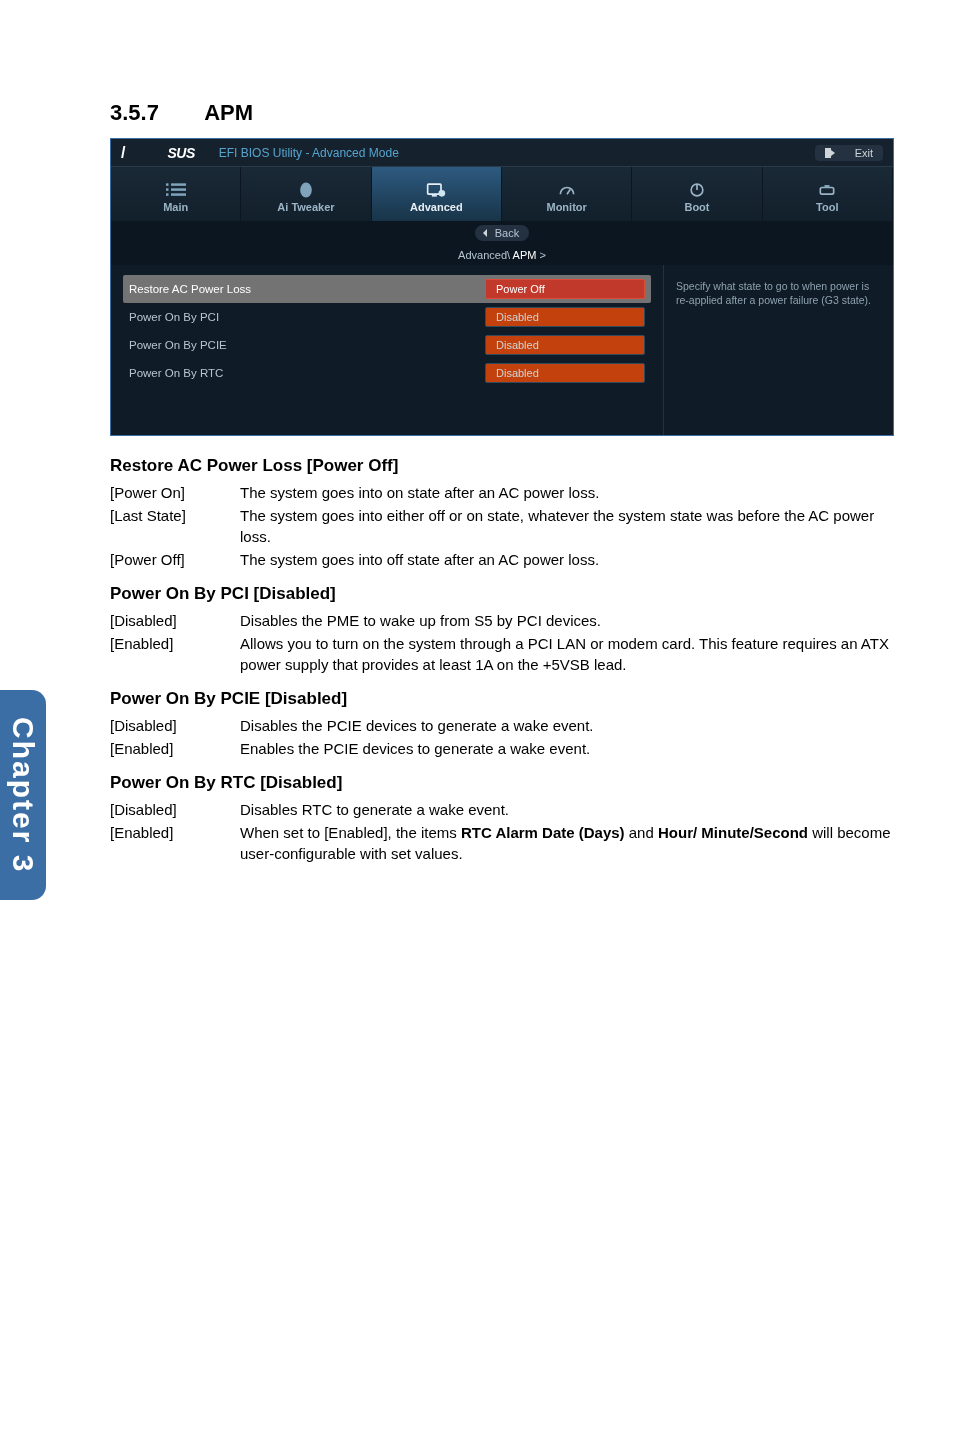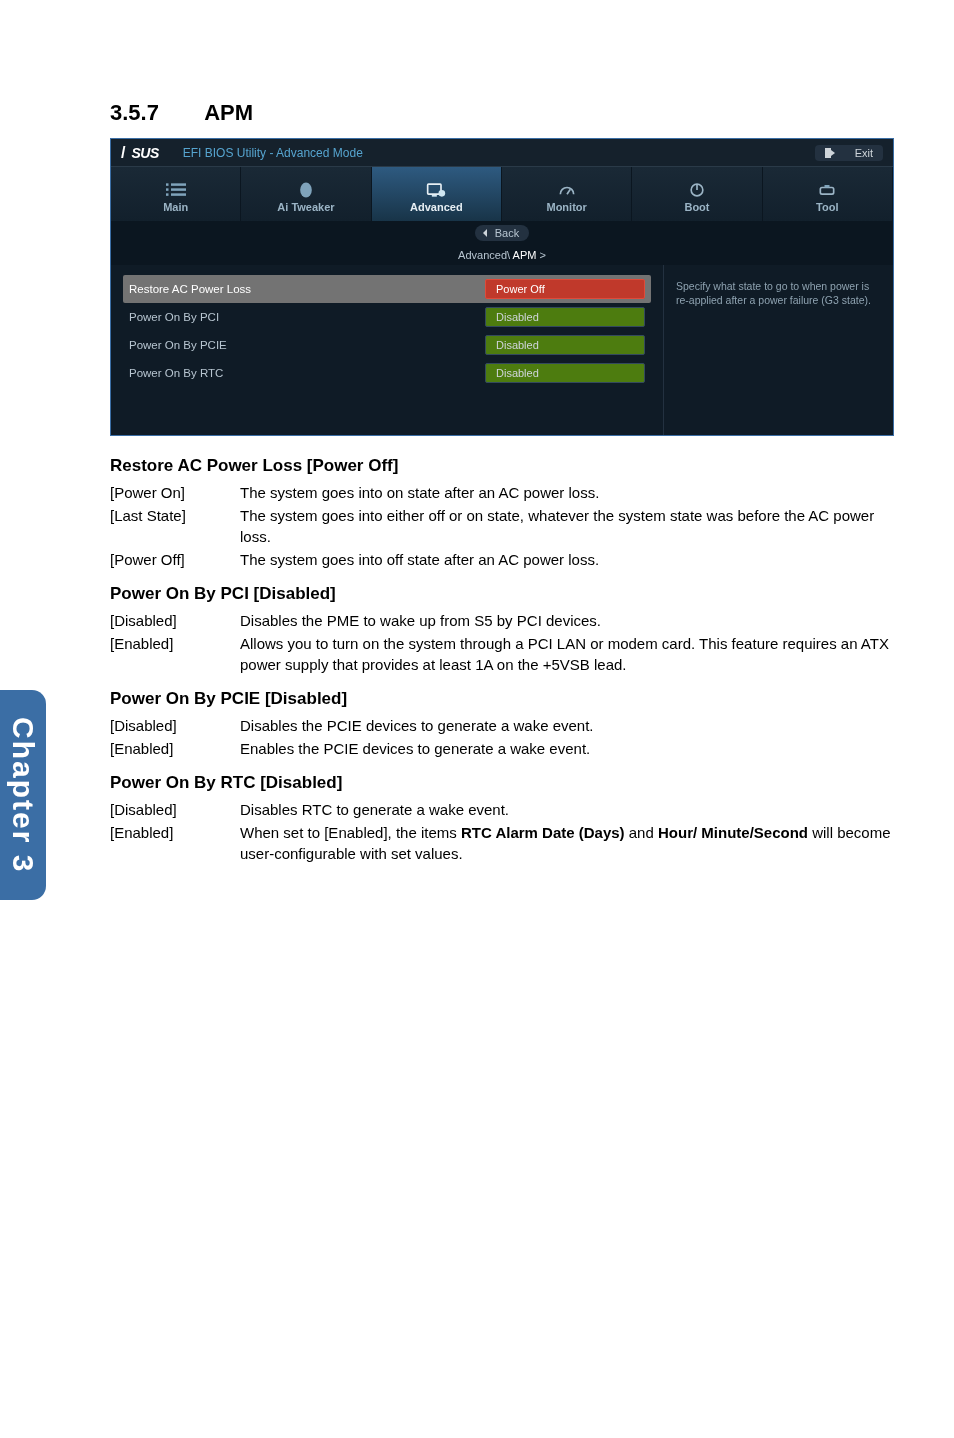--- a/index.html
+++ b/index.html
@@ -48,21 +48,21 @@
   .bios-titlebar {
     background: #15212c;
     height: 28px;
     display: flex;
     align-items: center;
     justify-content: space-between;
     padding: 0 10px;
     border-bottom: 1px solid #2a3a48;
   }
   .bios-title { display: flex; align-items: center; gap: 6px; }
-  .bios-title .brand { color: #fff; font-weight: bold; font-style: italic; font-size: 14px; letter-spacing: -0.5px; }
+  .bios-title .brand { color: #fff; font-weight: bold; font-style: italic; font-size: 14px; letter-spacing: -0.5px; margin-left: 36px; }
   .bios-title .slash { color: #fff; font-weight: bold; font-size: 16px; }
   .bios-title .mode { color: #56a4cf; font-size: 12px; padding-left: 18px; }
   .exit-btn {
     background: #233140;
     color: #cfd5da;
     padding: 2px 10px;
     border-radius: 4px;
     display: flex;
     align-items: center;
     gap: 20px;
@@ -135,21 +135,21 @@
     display: flex;
     align-items: center;
     padding: 4px 6px;
     gap: 10px;
   }
   .setting-row.highlight { background: #737373; border-radius: 2px; }
   .setting-label { flex: 1; color: #b7c5d0; font-size: 11.5px; }
   .setting-row.highlight .setting-label { color: #fff; }
   .setting-value {
     width: 160px;
-    background: #4d7c0f;
+    background: #c2410c;
     color: #cfd5da;
     text-align: left;
     padding: 3px 10px;
     border-radius: 2px;
     font-size: 11px;
     border: 1px solid #334a5d;
   }
   .setting-value.active {
     background: #c0392b;
     border: 1px solid #e04a39;

